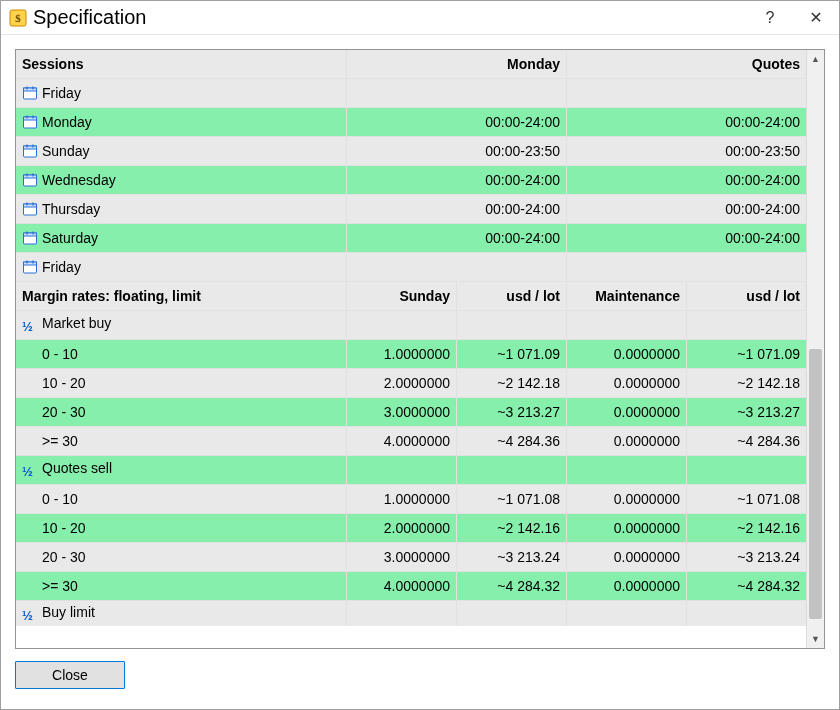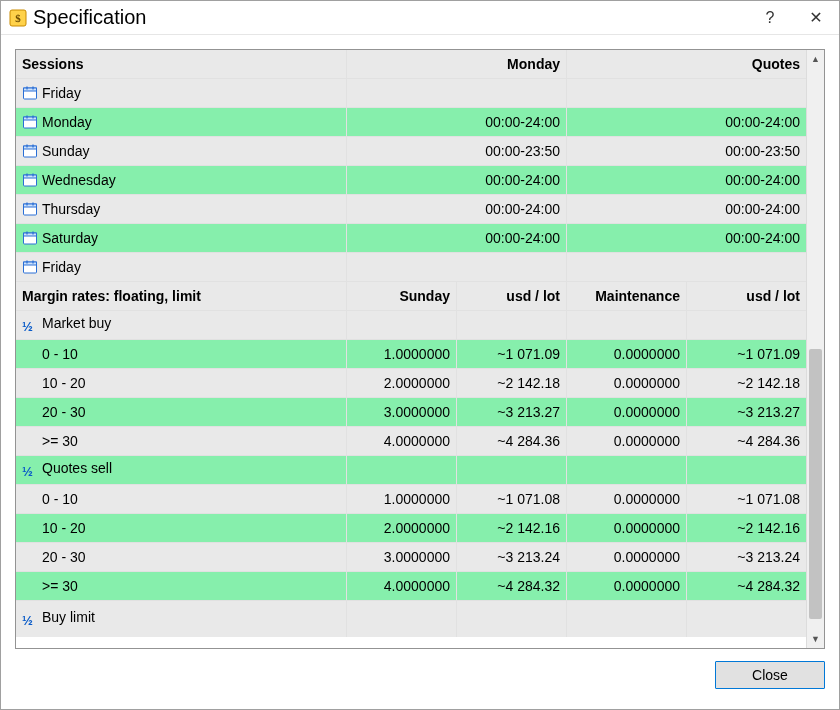--- a/index.html
+++ b/index.html
@@ -23,23 +23,23 @@
     th:first-child, td:first-child { border-left: none; }
     th { background: #e9e9e9; font-weight: 700; text-align: right; font-size: 14px; }
     th.left { text-align: left; }
     td.left { text-align: left; }
     td.num { text-align: right; font-variant-numeric: tabular-nums; }
     tr.zebra td { background: #e9e9e9; }
     tr.plain td { background: #86efac; }
     .cal-icon { display: inline-block; width: 16px; height: 16px; vertical-align: -3px; margin-right: 4px; }
     .half-icon { display: inline-block; width: 16px; height: 16px; vertical-align: -3px; margin-right: 4px; font-size: 13px; color: #0b5cc8; font-weight: 700; }
     .indent { padding-left: 26px !important; }
-    .footer { padding: 12px 0 6px; display: flex; justify-content: flex-end; }
+    .footer { padding: 12px 0 6px; display: flex; justify-content: flex-start; }
     .close-btn { min-width: 110px; height: 28px; background: #e1e1e1; border: 1px solid #0178d7; border-radius: 1px; font-size: 14px; cursor: pointer; }
-    .cutoff td { height: 36px; border-bottom: none; }
+    .cutoff td { height: 25px; border-bottom: none; }
   </style>
 </head>
 <body>
 
 <div class="window">
   <div class="titlebar">
     <span class="app-icon">
       <svg viewBox="0 0 18 18" width="18" height="18">
         <rect x="1" y="1" width="16" height="16" rx="2" fill="#ffd24a" stroke="#c88a00"></rect>
         <text x="9" y="13" text-anchor="middle" font-size="11" font-family="Segoe UI" fill="#6b4a00" font-weight="700">$</text>

